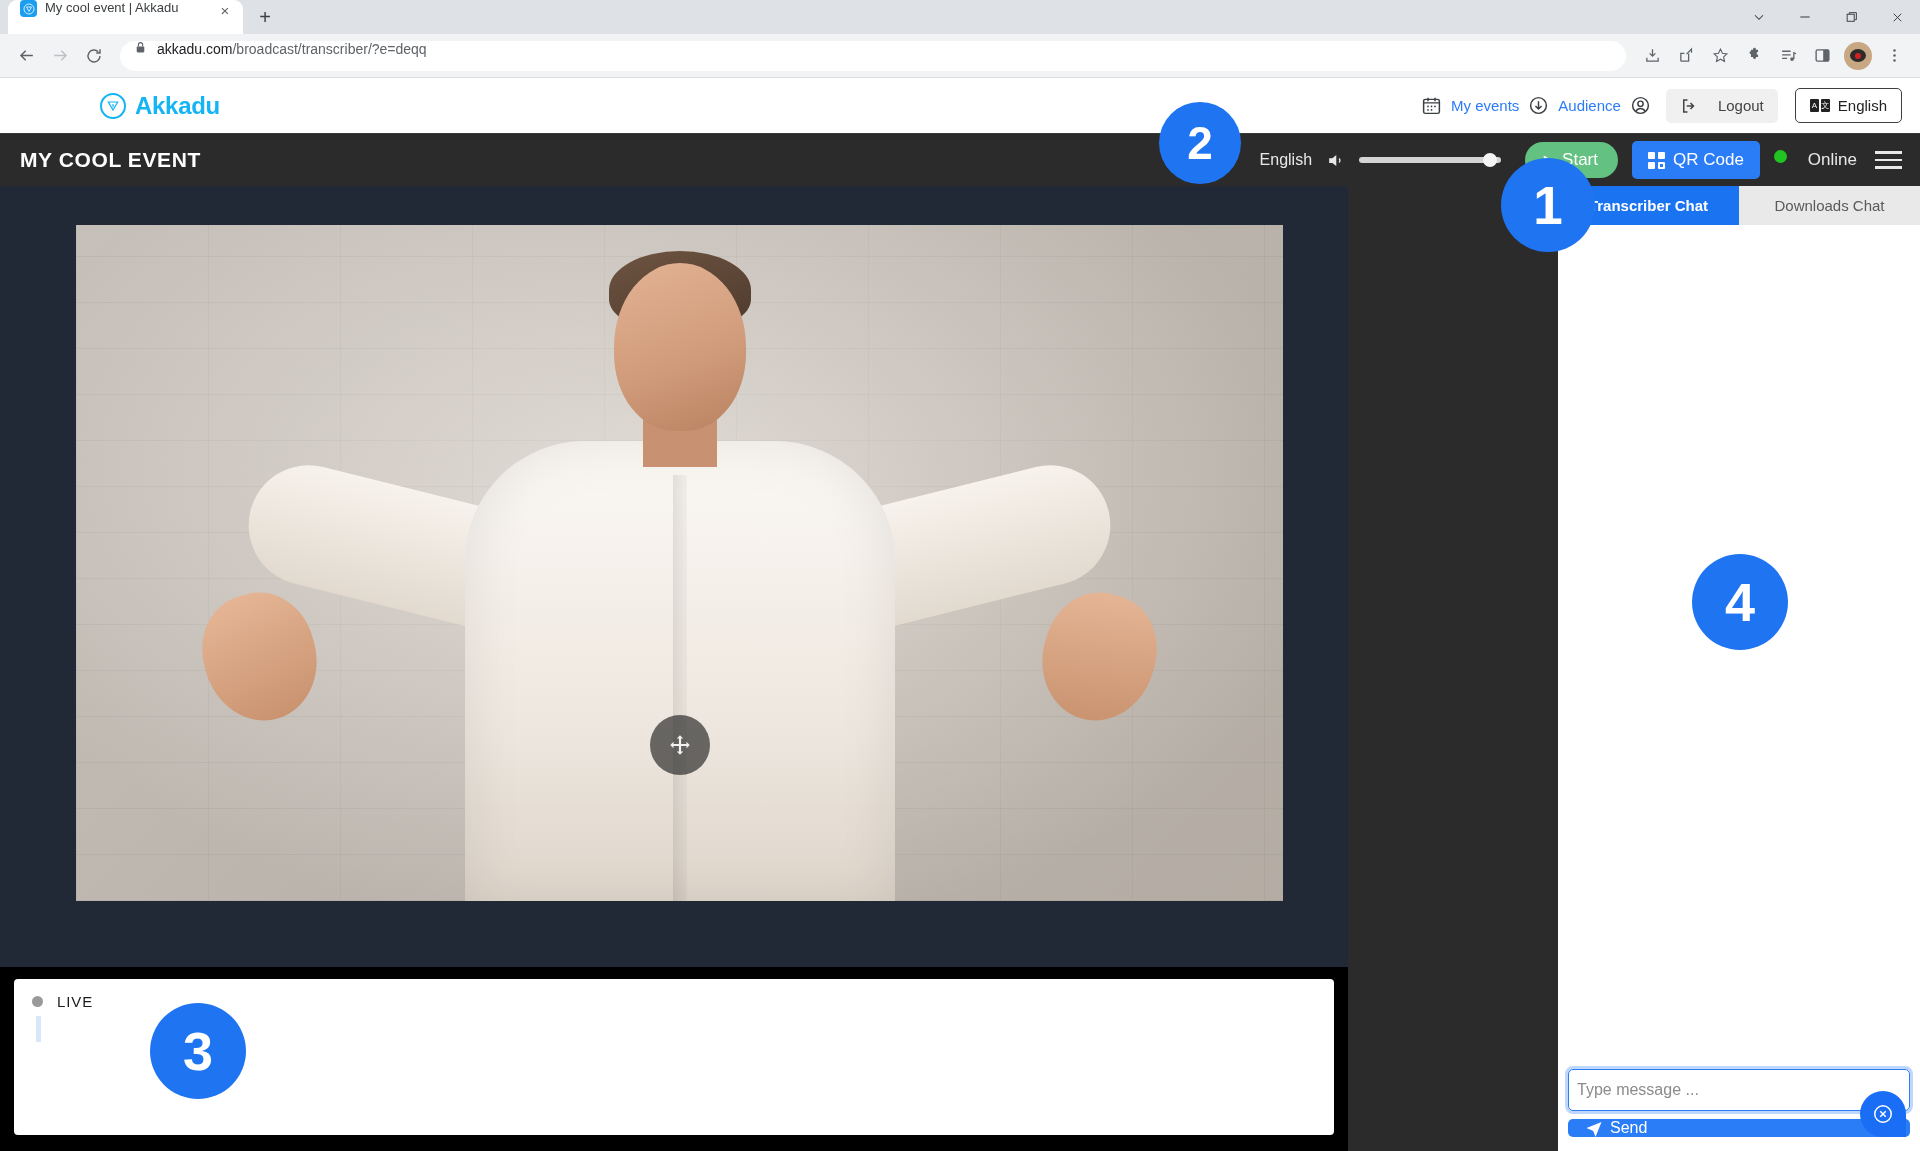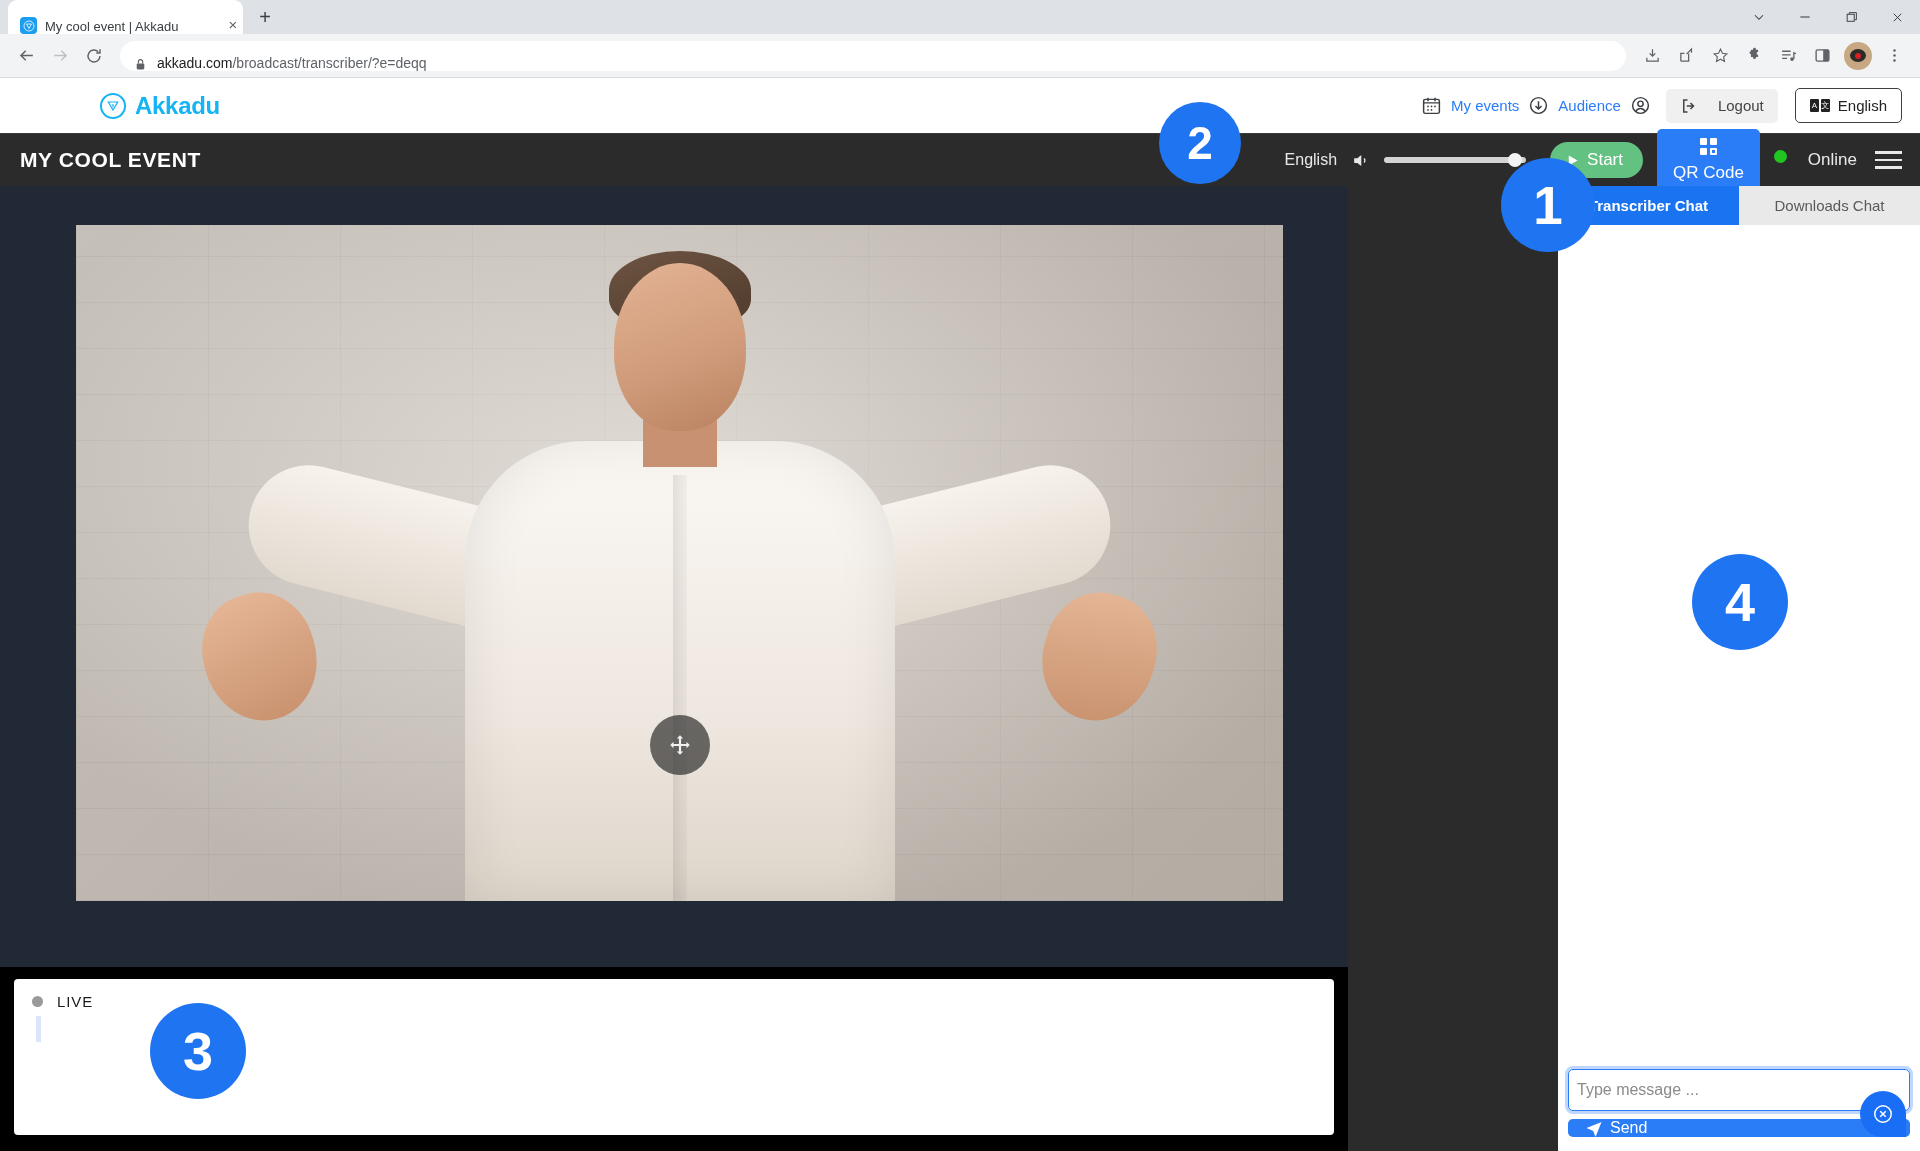--- a/index.html
+++ b/index.html
@@ -12,21 +12,21 @@
   }
 
   
   .browser-tabstrip {
     height: 34px; background: #dee1e6;
     display: flex; align-items: flex-end; position: relative;
   }
   .tab {
     height: 34px; width: 235px; background: #ffffff;
     border-radius: 9px 9px 0 0; margin-left: 8px;
-    display: flex; align-items: flex-end; padding: 0 0 0 12px; gap: 8px;
+    display: flex; align-items: flex-start; padding: 0 8px 0 12px; gap: 8px;
   }
   .tab-favicon {
     width: 17px; height: 17px; border-radius: 4px;
     background: #1b9df0; flex: 0 0 auto;
     display: flex; align-items: center; justify-content: center;
   }
   .tab-favicon svg { display: block; }
   .tab-title {
     flex: 1 1 auto; font-size: 13px; color: #3c4043;
     white-space: nowrap; overflow: hidden; text-overflow: ellipsis;
@@ -58,21 +58,21 @@
   }
   .nav-btn {
     width: 32px; height: 32px; border-radius: 50%;
     display: flex; align-items: center; justify-content: center;
     color: #5f6368; flex: 0 0 auto;
   }
   .nav-btn.disabled { color: #bdc1c6; }
   .omnibox {
     flex: 1 1 auto; height: 30px; background: #ffffff;
     border-radius: 16px; margin: 0 8px;
-    display: flex; align-items: flex-end; padding: 0 14px; gap: 10px;
+    display: flex; align-items: flex-start; padding: 0 14px; gap: 10px;
   }
   .omnibox-url { font-size: 14px; color: #202124; white-space: nowrap; }
   .omnibox-url .dim { color: #5f6368; }
   .tb-icon {
     width: 32px; height: 32px; border-radius: 50%;
     display: flex; align-items: center; justify-content: center;
     color: #5f6368; flex: 0 0 auto;
   }
   .avatar-btn {
     width: 28px; height: 28px; border-radius: 50%;
@@ -160,21 +160,21 @@
   }
   .btn-start {
     display: flex; align-items: center; gap: 7px;
     background: #63c282; border: none; border-radius: 19px;
     padding: 8px 20px 8px 15px; color: #ffffff; font-size: 17px;
     font-family: inherit; margin-left: 10px;
   }
   .btn-qr {
     display: flex; align-items: center; gap: 8px;
     background: #2a7cf7; border: none; border-radius: 5px;
-    padding: 9px 16px; color: #ffffff; font-size: 17px; font-family: inherit; flex-direction: column;
+    padding: 9px 16px; color: #ffffff; font-size: 17px; font-family: inherit;
   }
   .qr-grid {
     width: 17px; height: 17px;
     display: grid; grid-template-columns: 7px 7px; grid-template-rows: 7px 7px;
     gap: 3px;
   }
   .qr-grid i { background: #ffffff; display: block; border-radius: 1px; }
   .qr-grid i:last-child { background: transparent; box-shadow: inset 0 0 0 2px #fff; }
   .status-wrap { display: flex; align-items: flex-start; gap: 21px; }
   .status-dot { width: 13px; height: 13px; border-radius: 50%; background: #21c521; }

